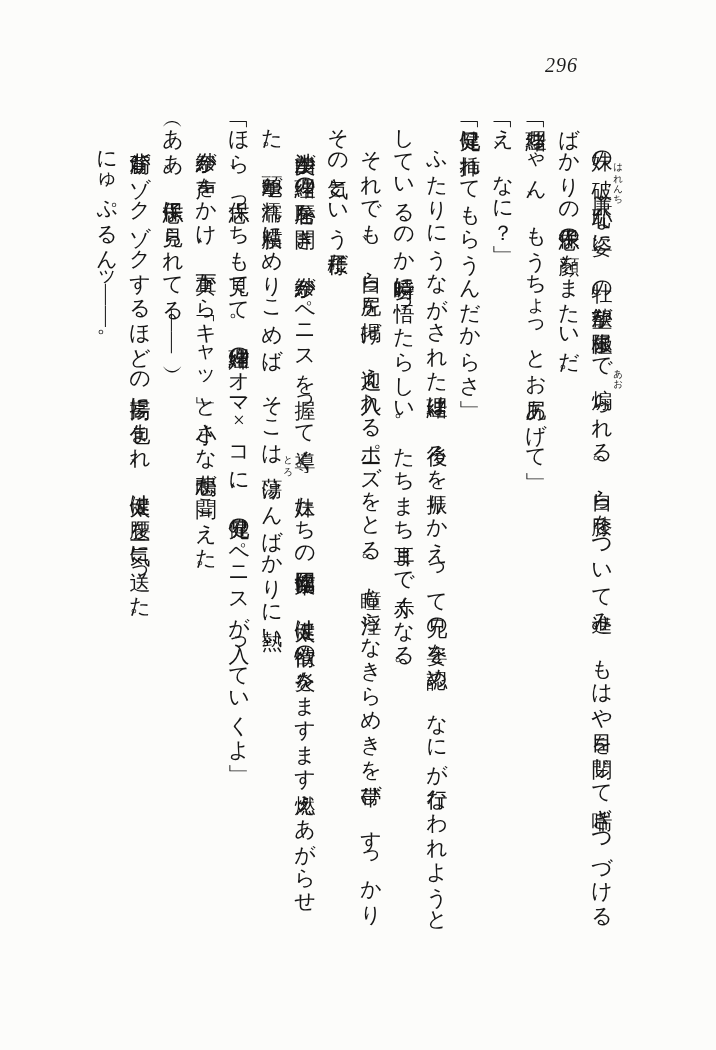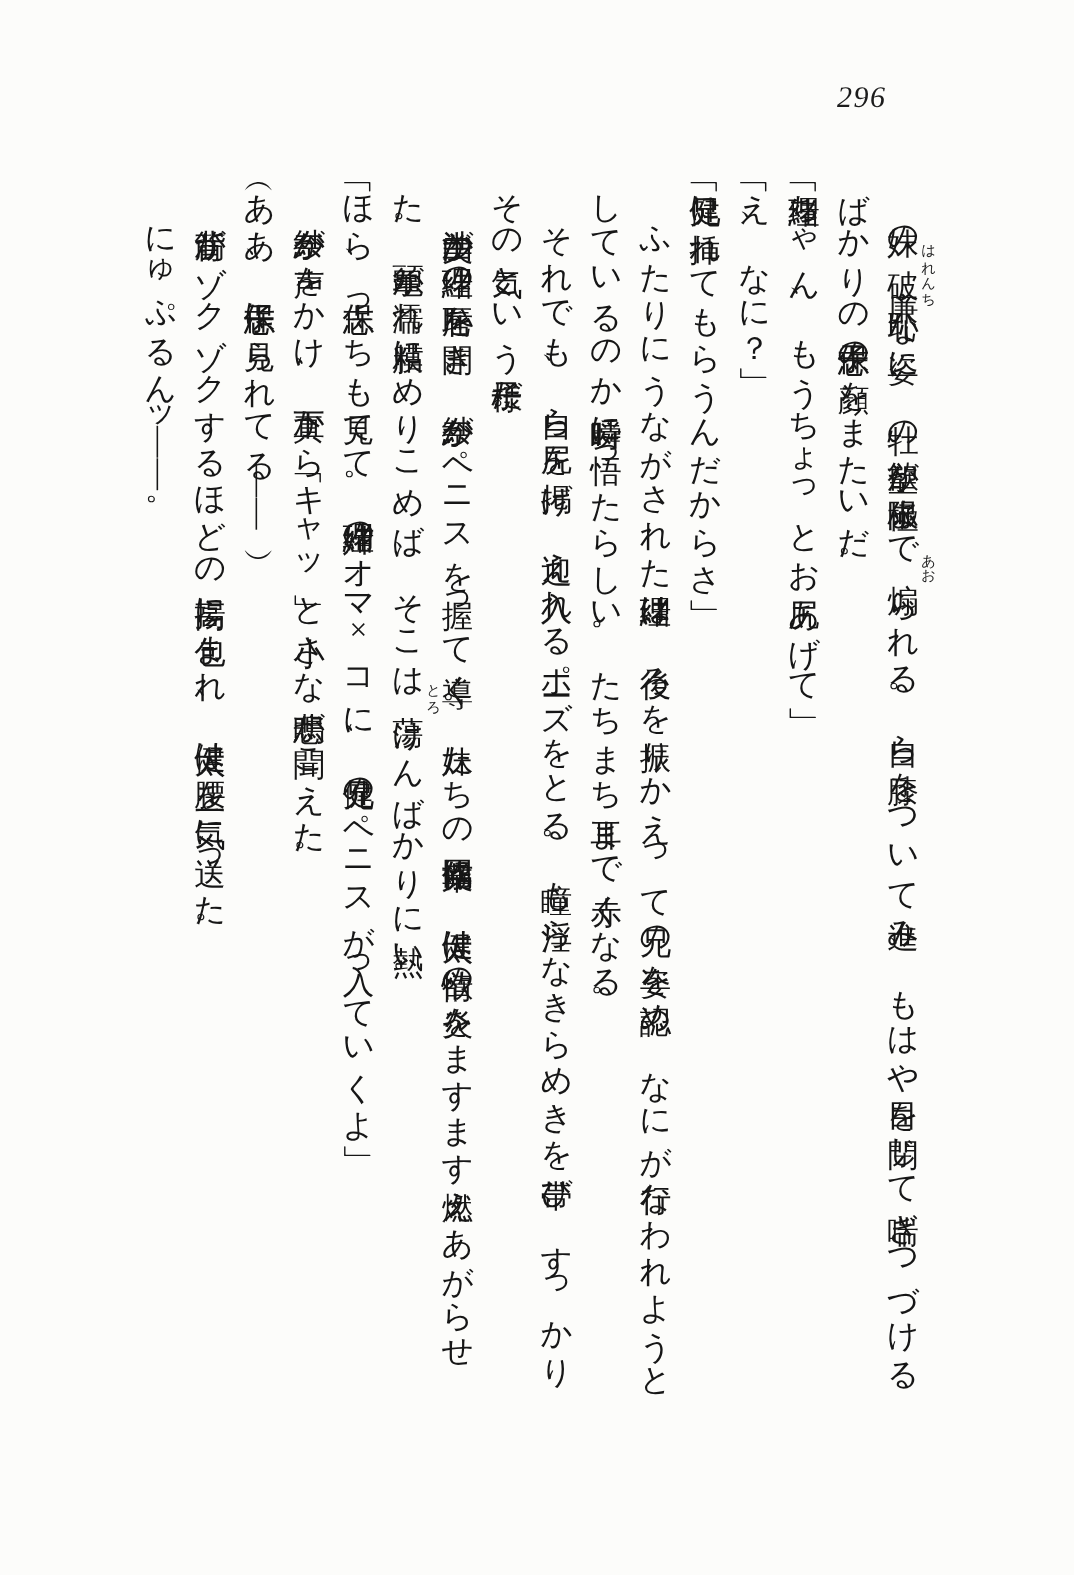--- a/index.html
+++ b/index.html
@@ -11,21 +11,21 @@
     position: relative;
     width: 716px;
     height: 1050px;
     background: #fcfcfa;
     overflow: hidden;
     font-family: "Liberation Serif", "DejaVu Serif", serif;
   }
   .page-number {
     position: absolute;
     top: 54px;
-    left: 558px;
+    left: 545px;
     font-size: 20px;
     font-style: italic;
     letter-spacing: 1px;
     color: #1c1c1c;
     text-align: right;
   }
   .text-body {
     position: absolute;
     top: 114px;
     right: 93px;

